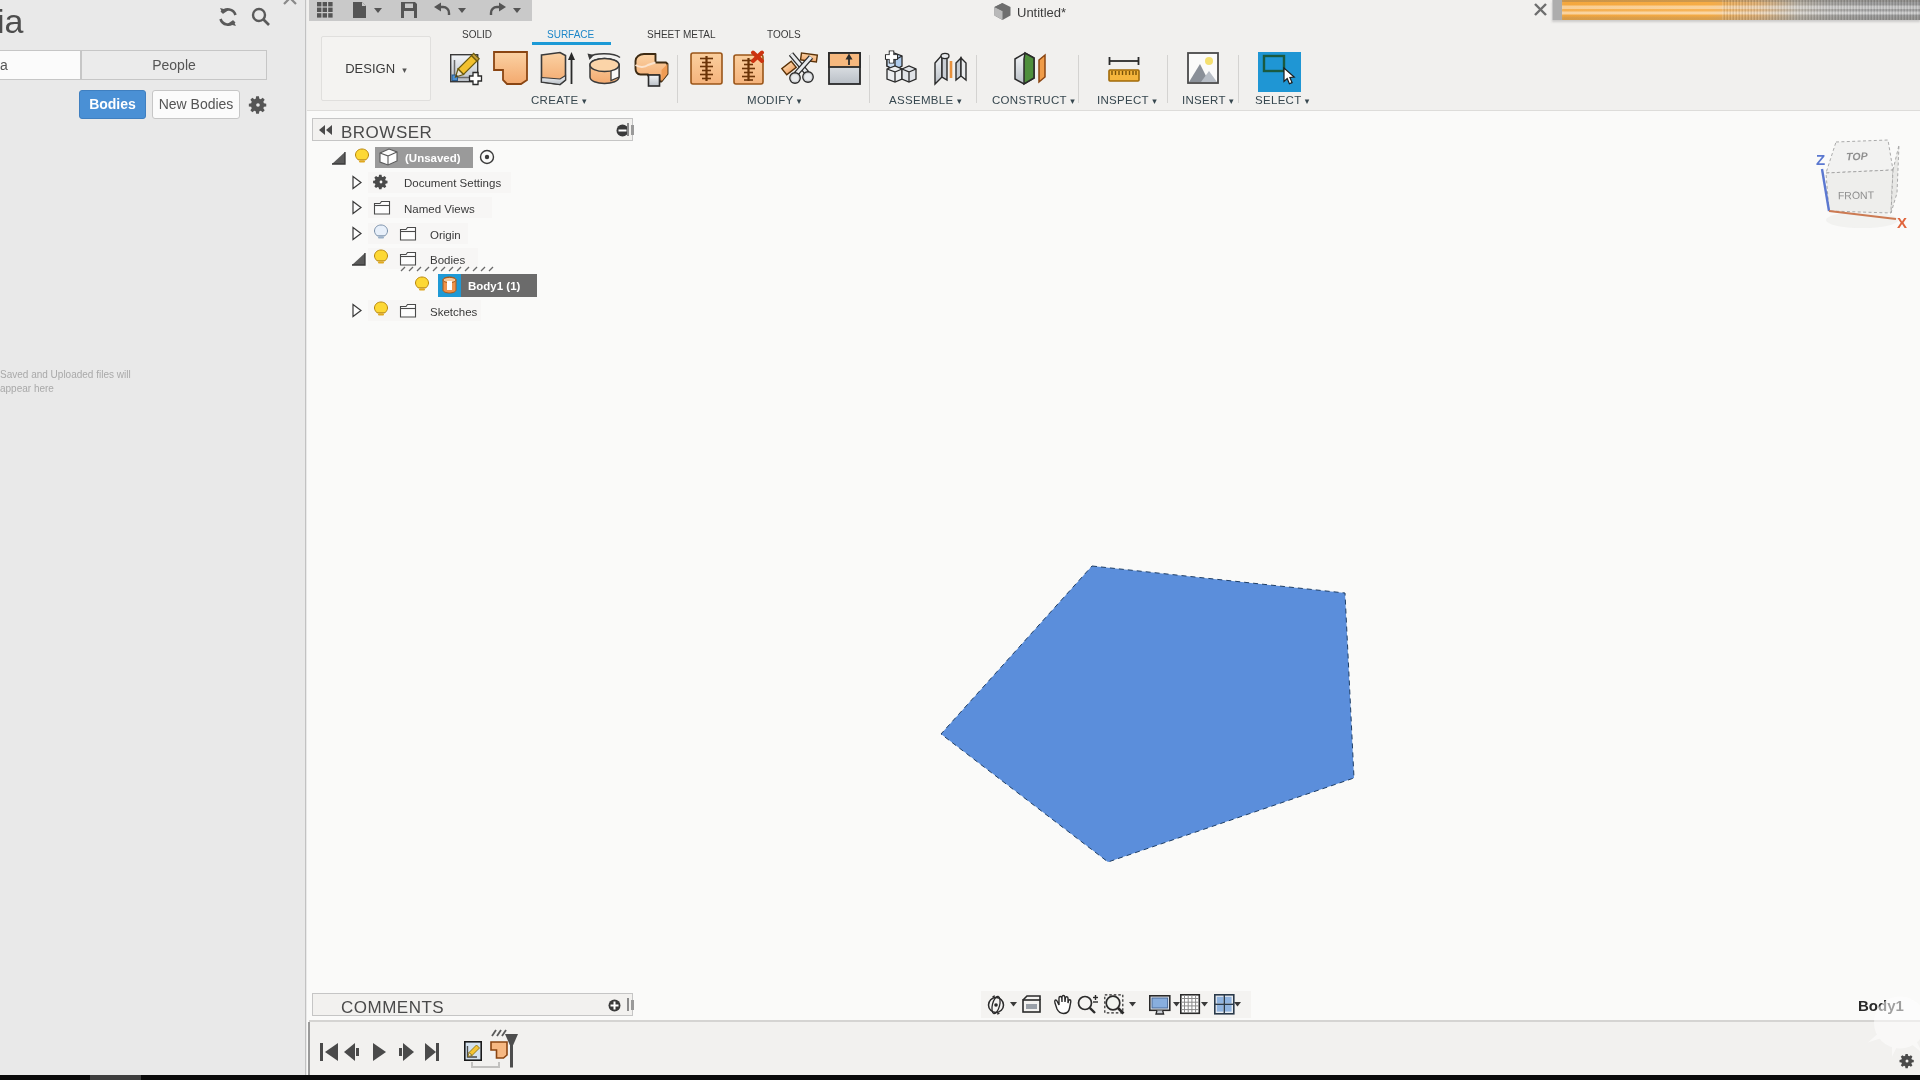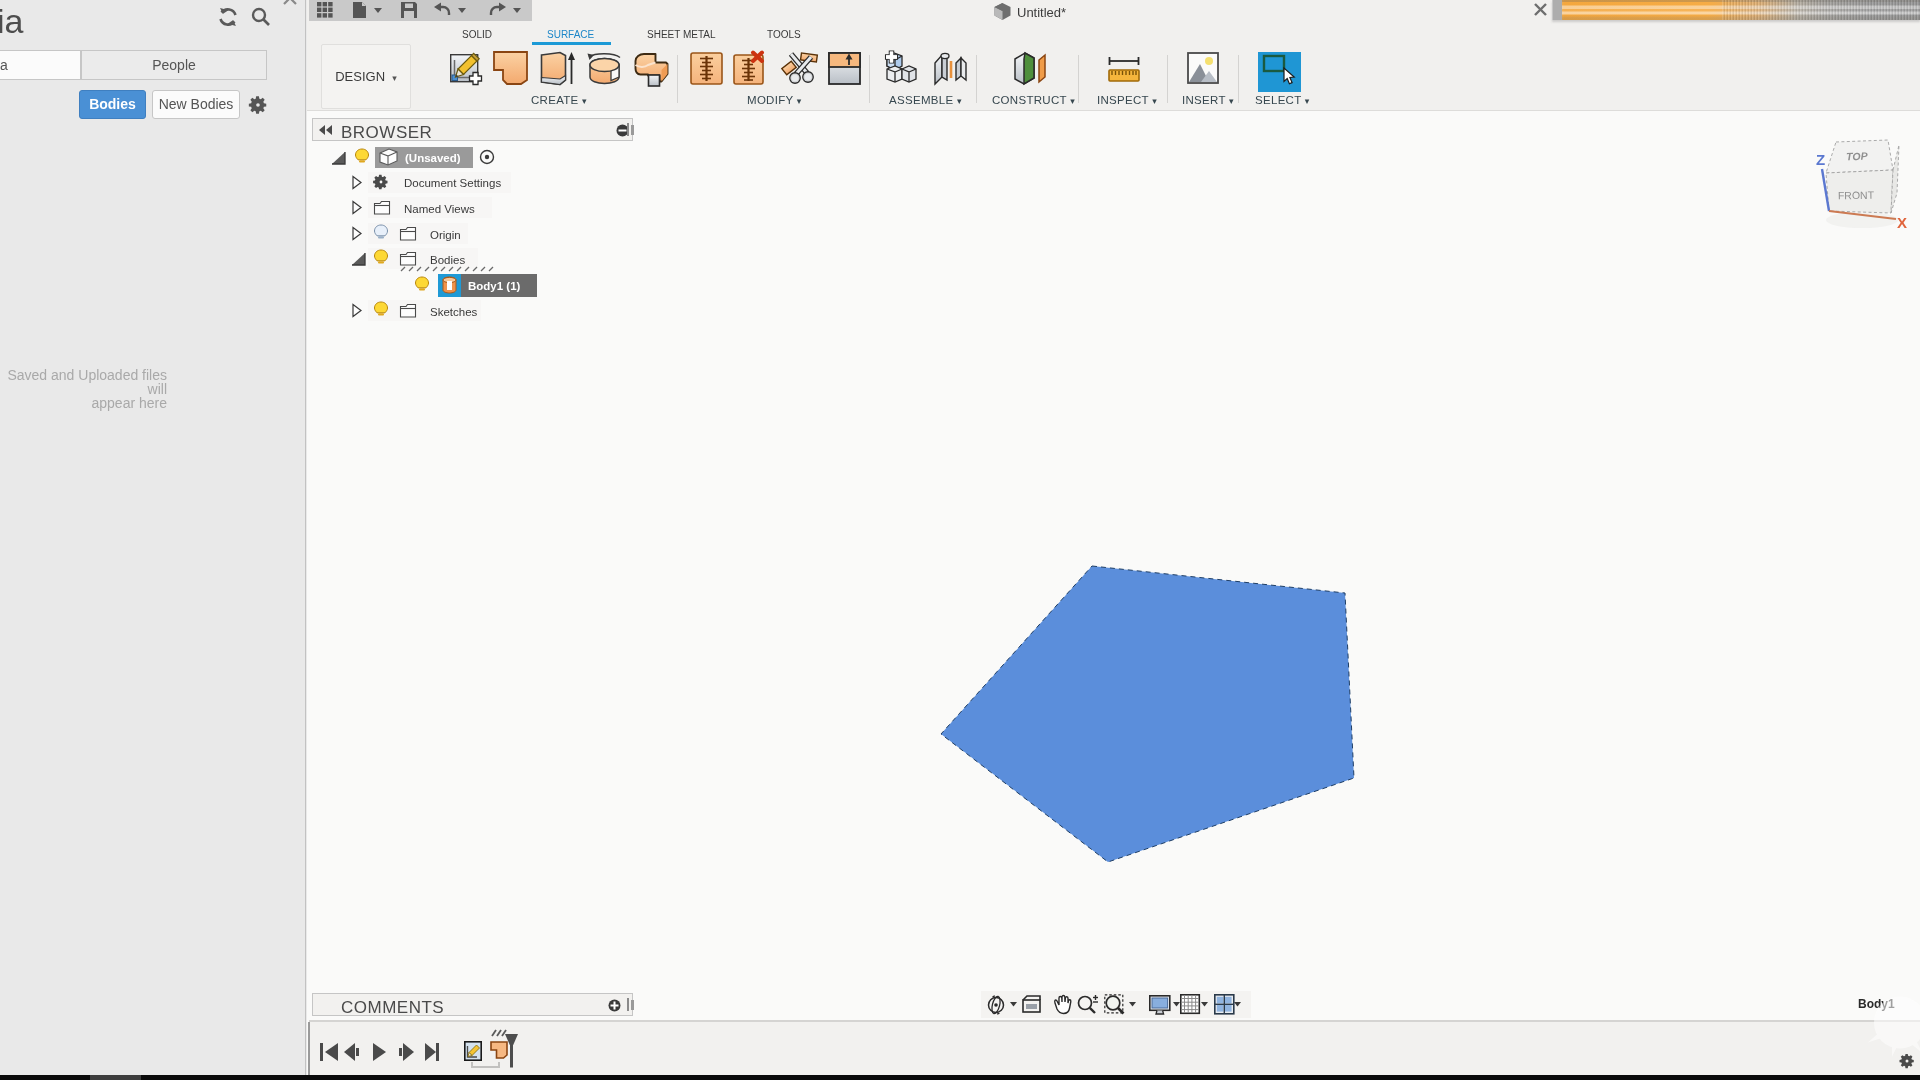--- a/index.html
+++ b/index.html
@@ -9,38 +9,38 @@
 
   
   #datapanel { left:0; top:0; width:306px; height:1075px; background:#e9e9e9; border-right:1px solid #c2c2c2; }
   #panel-title { left:-3px; top:2px; font-size:34px; color:#4d4d4d; }
   #tabrow { left:0; top:50px; width:267px; height:30px; }
   .tab { position:absolute; top:0; height:30px; border:1px solid #c6c6c6; background:#ebebeb; color:#555; font-size:14px; text-align:center; line-height:28px; }
   #tab1 { left:-4px; width:85px; background:#fbfbfb; text-align:left; padding-left:3px; }
   #tab2 { left:81px; width:186px; }
   #btn-upload { left:79px; top:90px; width:67px; height:29px; background:#4a90d5; border:1px solid #3f7fc0; border-radius:3px; color:#fff; font-weight:bold; font-size:14px; text-align:center; line-height:27px; }
   #btn-newfolder { left:152px; top:90px; width:88px; height:29px; background:#fbfbfb; border:1px solid #c6c6c6; border-radius:3px; color:#555; font-size:14px; text-align:center; line-height:27px; }
-  #panel-note { left:0px; top:368px; width:167px; text-align:right; font-size:14px; line-height:14px; color:#a9a9a9; }
+  #panel-note { left:0px; top:368px; width:167px; text-align:left; font-size:10px; line-height:14px; color:#a9a9a9; }
 
   
   #editor { left:307px; top:0; width:1613px; height:1075px; background:#fafaf9; }
   #ribbon { left:0; top:0; width:1613px; height:111px; background:#f1f0ee; border-bottom:1px solid #dddcda; }
   #qat { left:2px; top:0; width:223px; height:21px; background:#c9c9c9; }
   #doctab { left:686px; top:2px; height:18px; font-size:13px; color:#3c3c3c; }
   #orangestrip { left:1245px; top:0; width:368px; height:20px;
     background:
       linear-gradient(180deg, rgba(110,105,95,0.30) 0 2px, rgba(255,255,255,0) 2px 5px, rgba(255,255,255,0.45) 6px 9px, rgba(255,255,255,0.1) 9px 11px, rgba(255,255,255,0.5) 12px 14px, rgba(255,255,255,0) 15px, rgba(120,115,105,0.22) 18px 20px),
       linear-gradient(90deg, #c9c4bc 0px, #f4a73e 12px, #f6ac45 155px, #e0ac6c 205px, #b3ab9e 245px, #a09e9a 275px, #979797 315px, #939393 368px);
     box-shadow: 0 2px 2px rgba(160,160,160,0.45); }
   #orangestrip:after { content:""; position:absolute; left:170px; top:0; width:198px; height:20px;
     background: repeating-linear-gradient(90deg, rgba(255,255,255,0.14) 0 1px, rgba(70,70,70,0.13) 2px 3px);
   }
   #orangestrip:before { content:""; position:absolute; left:0; top:0; width:9px; height:20px; background:#adadad; border-left:1px solid #c6c6c6; }
 
-  #designbtn { left:14px; top:44px; width:90px; height:65px; background:#f4f3f1; border:1px solid #e0dfdd; border-radius:2px; color:#3a3a3a; font-size:13px; text-align:center; line-height:63px; }
+  #designbtn { left:14px; top:36px; width:110px; height:65px; background:#f4f3f1; border:1px solid #e0dfdd; border-radius:2px; color:#3a3a3a; font-size:13px; text-align:center; line-height:63px; }
   .rtab { position:absolute; top:29px; font-size:10px; color:#3a3a3a; letter-spacing:0px; }
   #tab-surface { color:#1c86c8; }
   #surf-underline { left:225px; top:42px; width:79px; height:3px; background:#1c9ad6; }
   .grouplabel { position:absolute; top:94px; font-size:11.5px; color:#37474f; letter-spacing:0.3px; white-space:nowrap; }
   .gsep { position:absolute; top:55px; width:1px; height:48px; background:#d4d3d1; }
 
   
   .panelbox { position:absolute; background:#f2f1ef; border:1px solid #c5c5c5; }
   .panelbox .lbl { position:absolute; left:28px; top:4px; font-size:17px; color:#4a4a4a; letter-spacing:0.5px; }
 
@@ -535,21 +535,21 @@
       <rect x="2.8" y="2.8" width="6.6" height="6.6" fill="#90b4e0"></rect>
       <rect x="11" y="2.8" width="6.6" height="6.6" fill="#90b4e0"></rect>
       <rect x="2.8" y="11" width="6.6" height="6.6" fill="#90b4e0"></rect>
       <rect x="11" y="11" width="6.6" height="6.6" fill="#90b4e0"></rect>
       <line x1="10.3" y1="1" x2="10.3" y2="20" stroke="#2a3a4a" stroke-width="1.4"></line>
       <line x1="1" y1="10.3" x2="19.5" y2="10.3" stroke="#2a3a4a" stroke-width="1.4"></line>
     </g>
     <use href="#ddc" x="255" y="11"></use>
   </svg>
 
-  <div class="abs" style="left:1551px;top:997px;font-size:12px;color:#2a2a2a;font-weight:bold">Body1</div>
+  <div class="abs" style="left:1551px;top:997px;font-size:15px;color:#2a2a2a;font-weight:bold">Body1</div>
 
   <div id="timeline" class="abs"></div>
   <div class="abs" style="left:2px;top:1020px;width:1611px;height:2px;background:#d5d4d2"></div>
   <div class="abs" style="left:0.5px;top:1022px;width:2px;height:53px;background:#9a9a9a"></div>
 
   <svg class="abs" style="left:10px;top:1028px" width="230" height="42" viewBox="0 0 230 42">
     <g fill="#4a4a4a">
 
       <rect x="3" y="15" width="3" height="18"></rect>
       <path d="M21 15 L21 33 L8 24 Z"></path>

